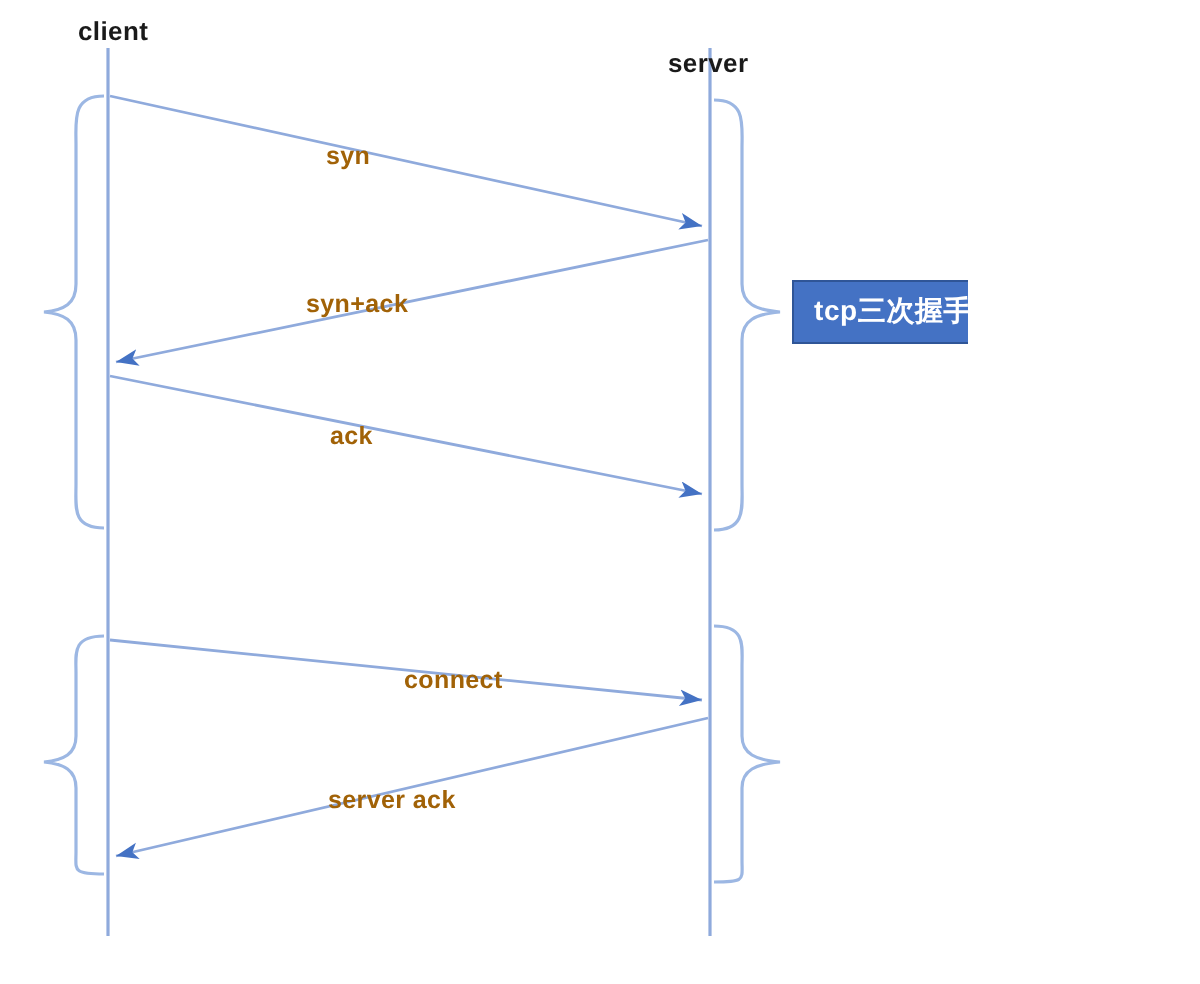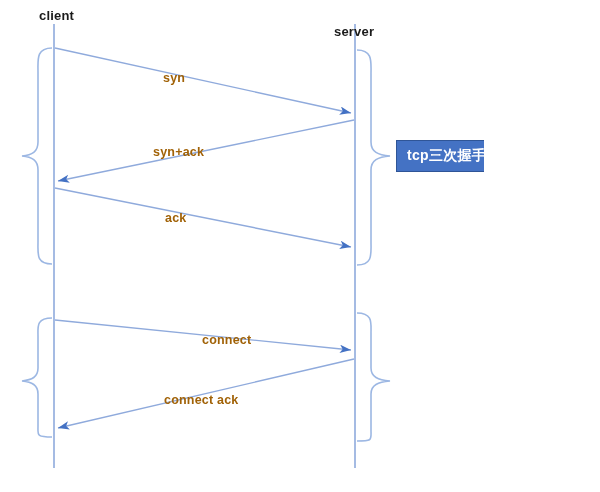--- a/index.html
+++ b/index.html
@@ -116,17 +116,17 @@
              C 371,440 373,441 357,441" fill="none" stroke="#9cb7e3" stroke-width="1.6"></path>
   </svg>
 
   <div class="actor-label" style="left:39px; top:8px;">client</div>
   <div class="actor-label" style="left:334px; top:24px;">server</div>
 
   <div class="msg-label" style="left:163px; top:71px;">syn</div>
   <div class="msg-label" style="left:153px; top:145px;">syn+ack</div>
   <div class="msg-label" style="left:165px; top:211px;">ack</div>
   <div class="msg-label" style="left:178px; top:333px;margin-left:24px;">connect</div>
-  <div class="msg-label" style="left:164px; top:393px;">connect ack</div>
+  <div class="msg-label" style="left:164px; top:393px;">server ack</div>
 
   <div class="group-box" style="left:396px; top:140px; width:150px; height:32px;">tcp三次握手</div>
 
 </div>
 
 </body></html>

